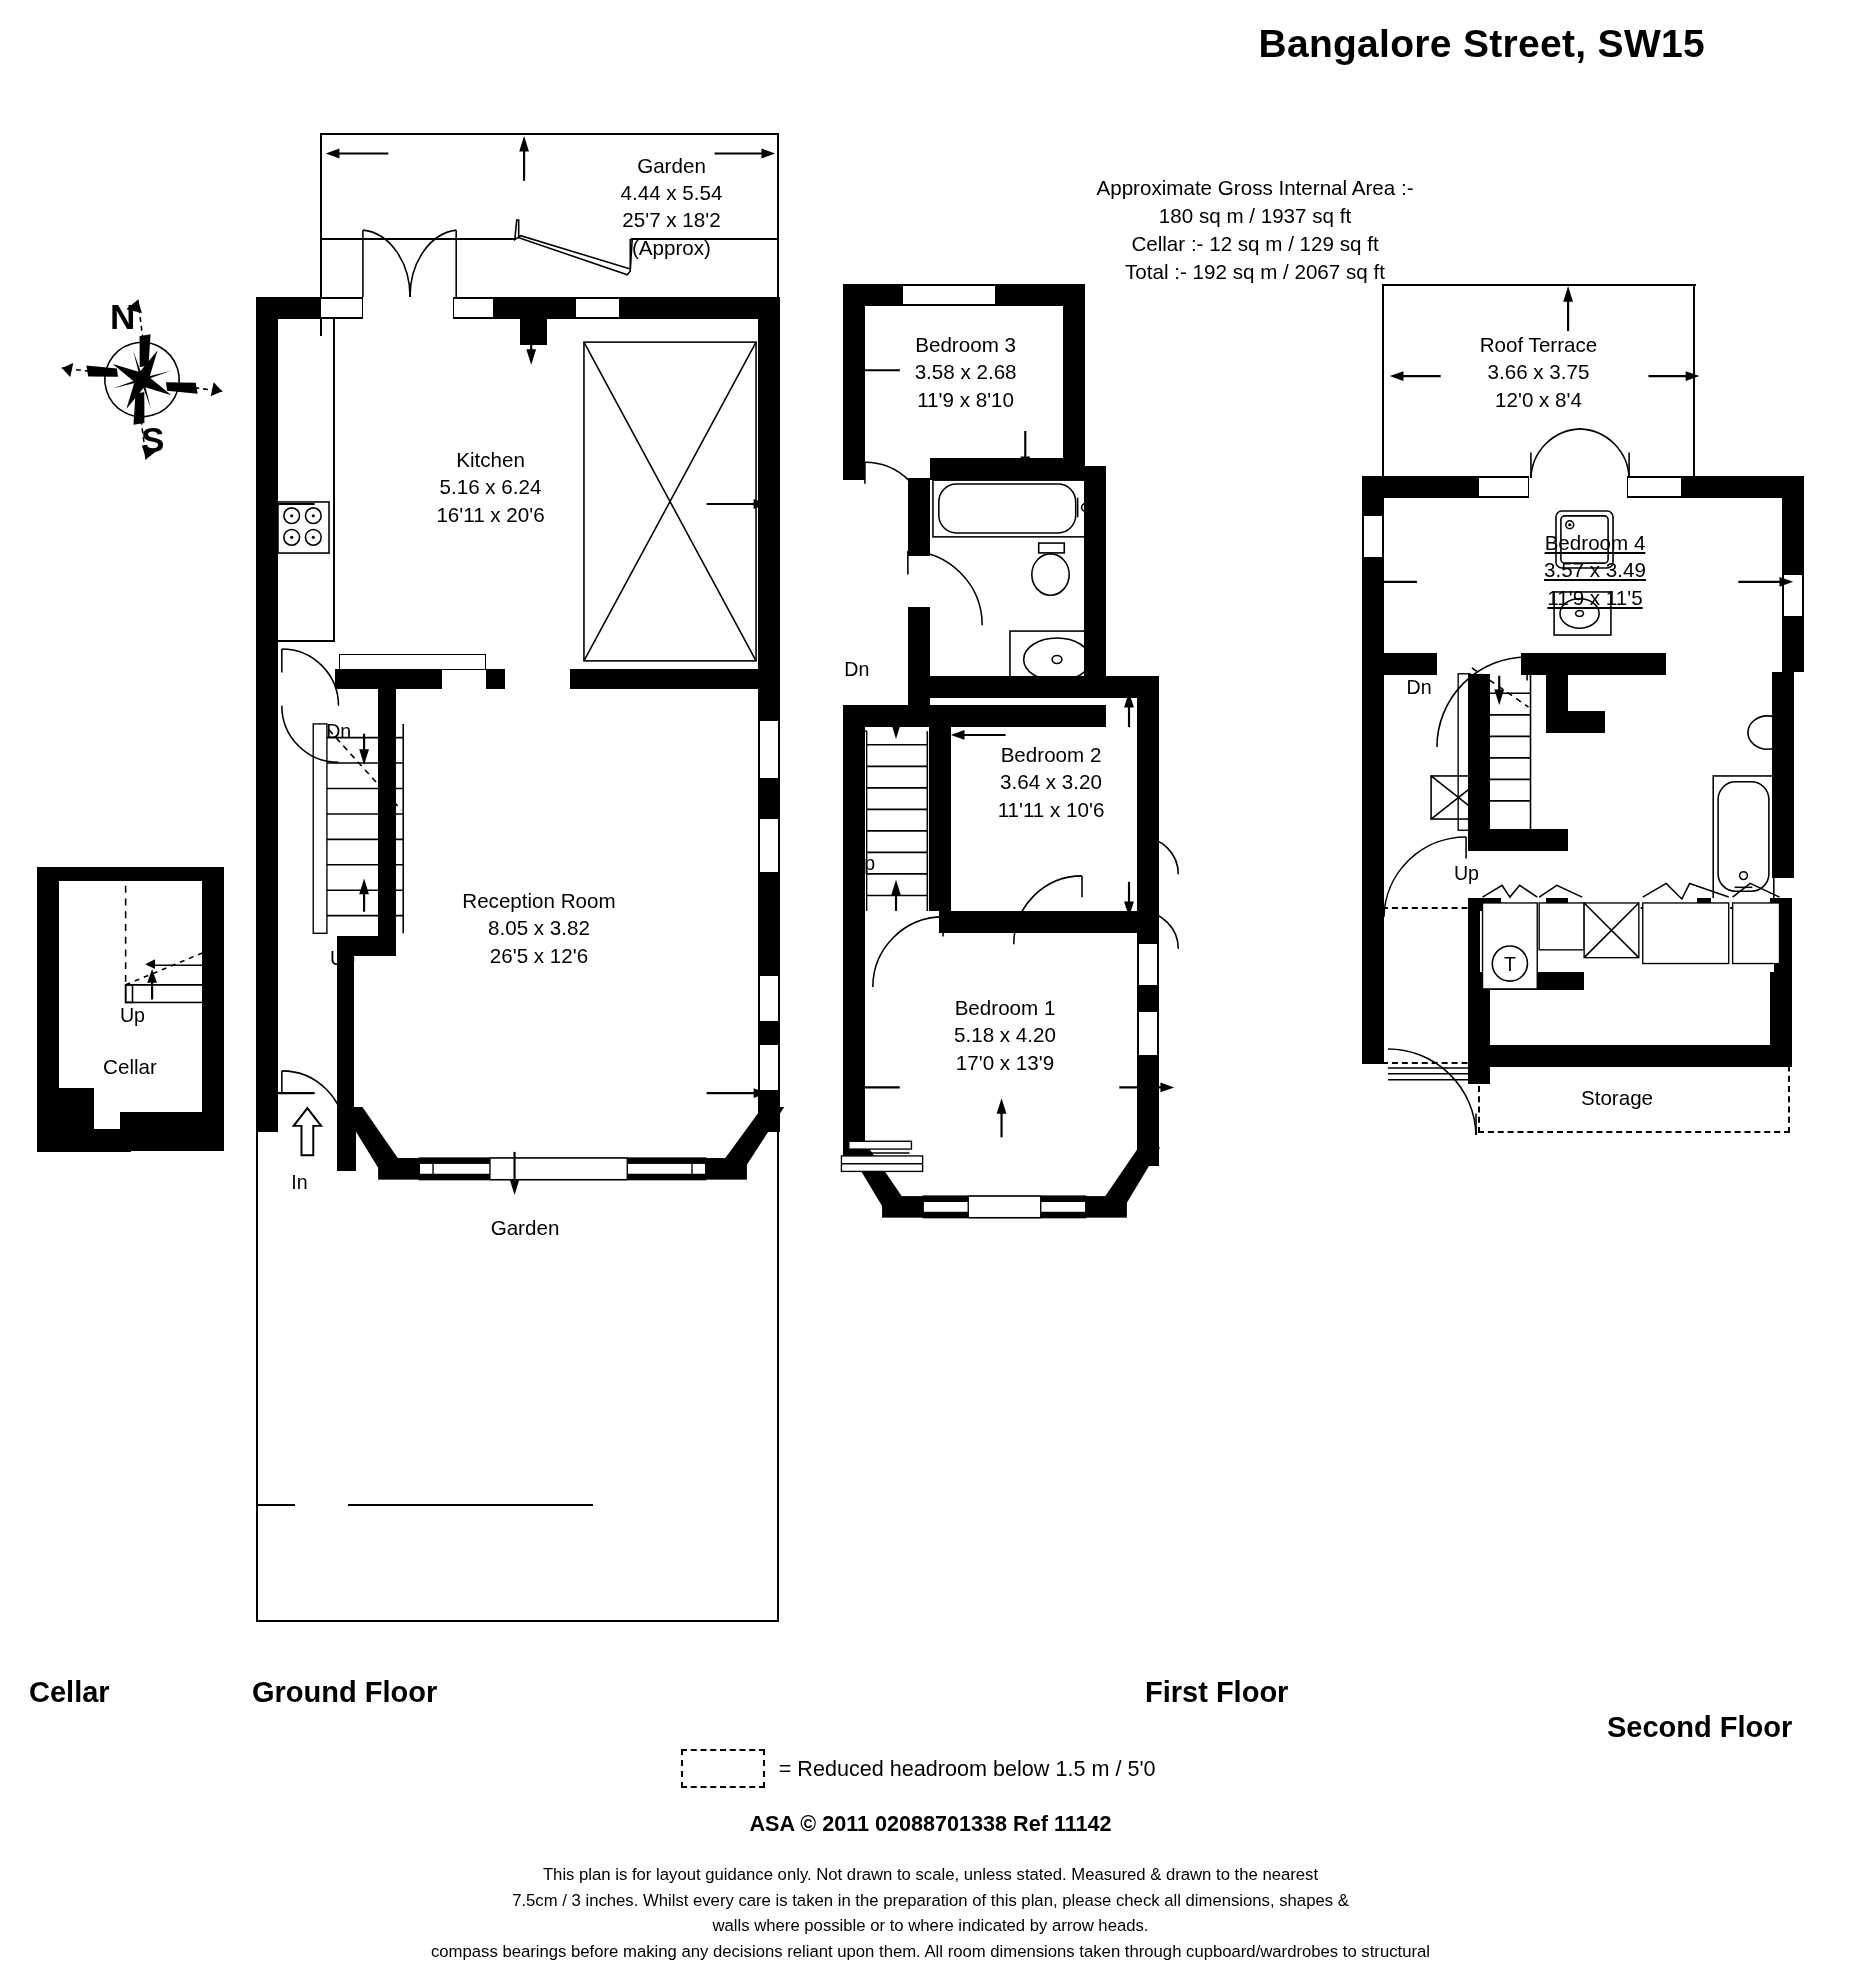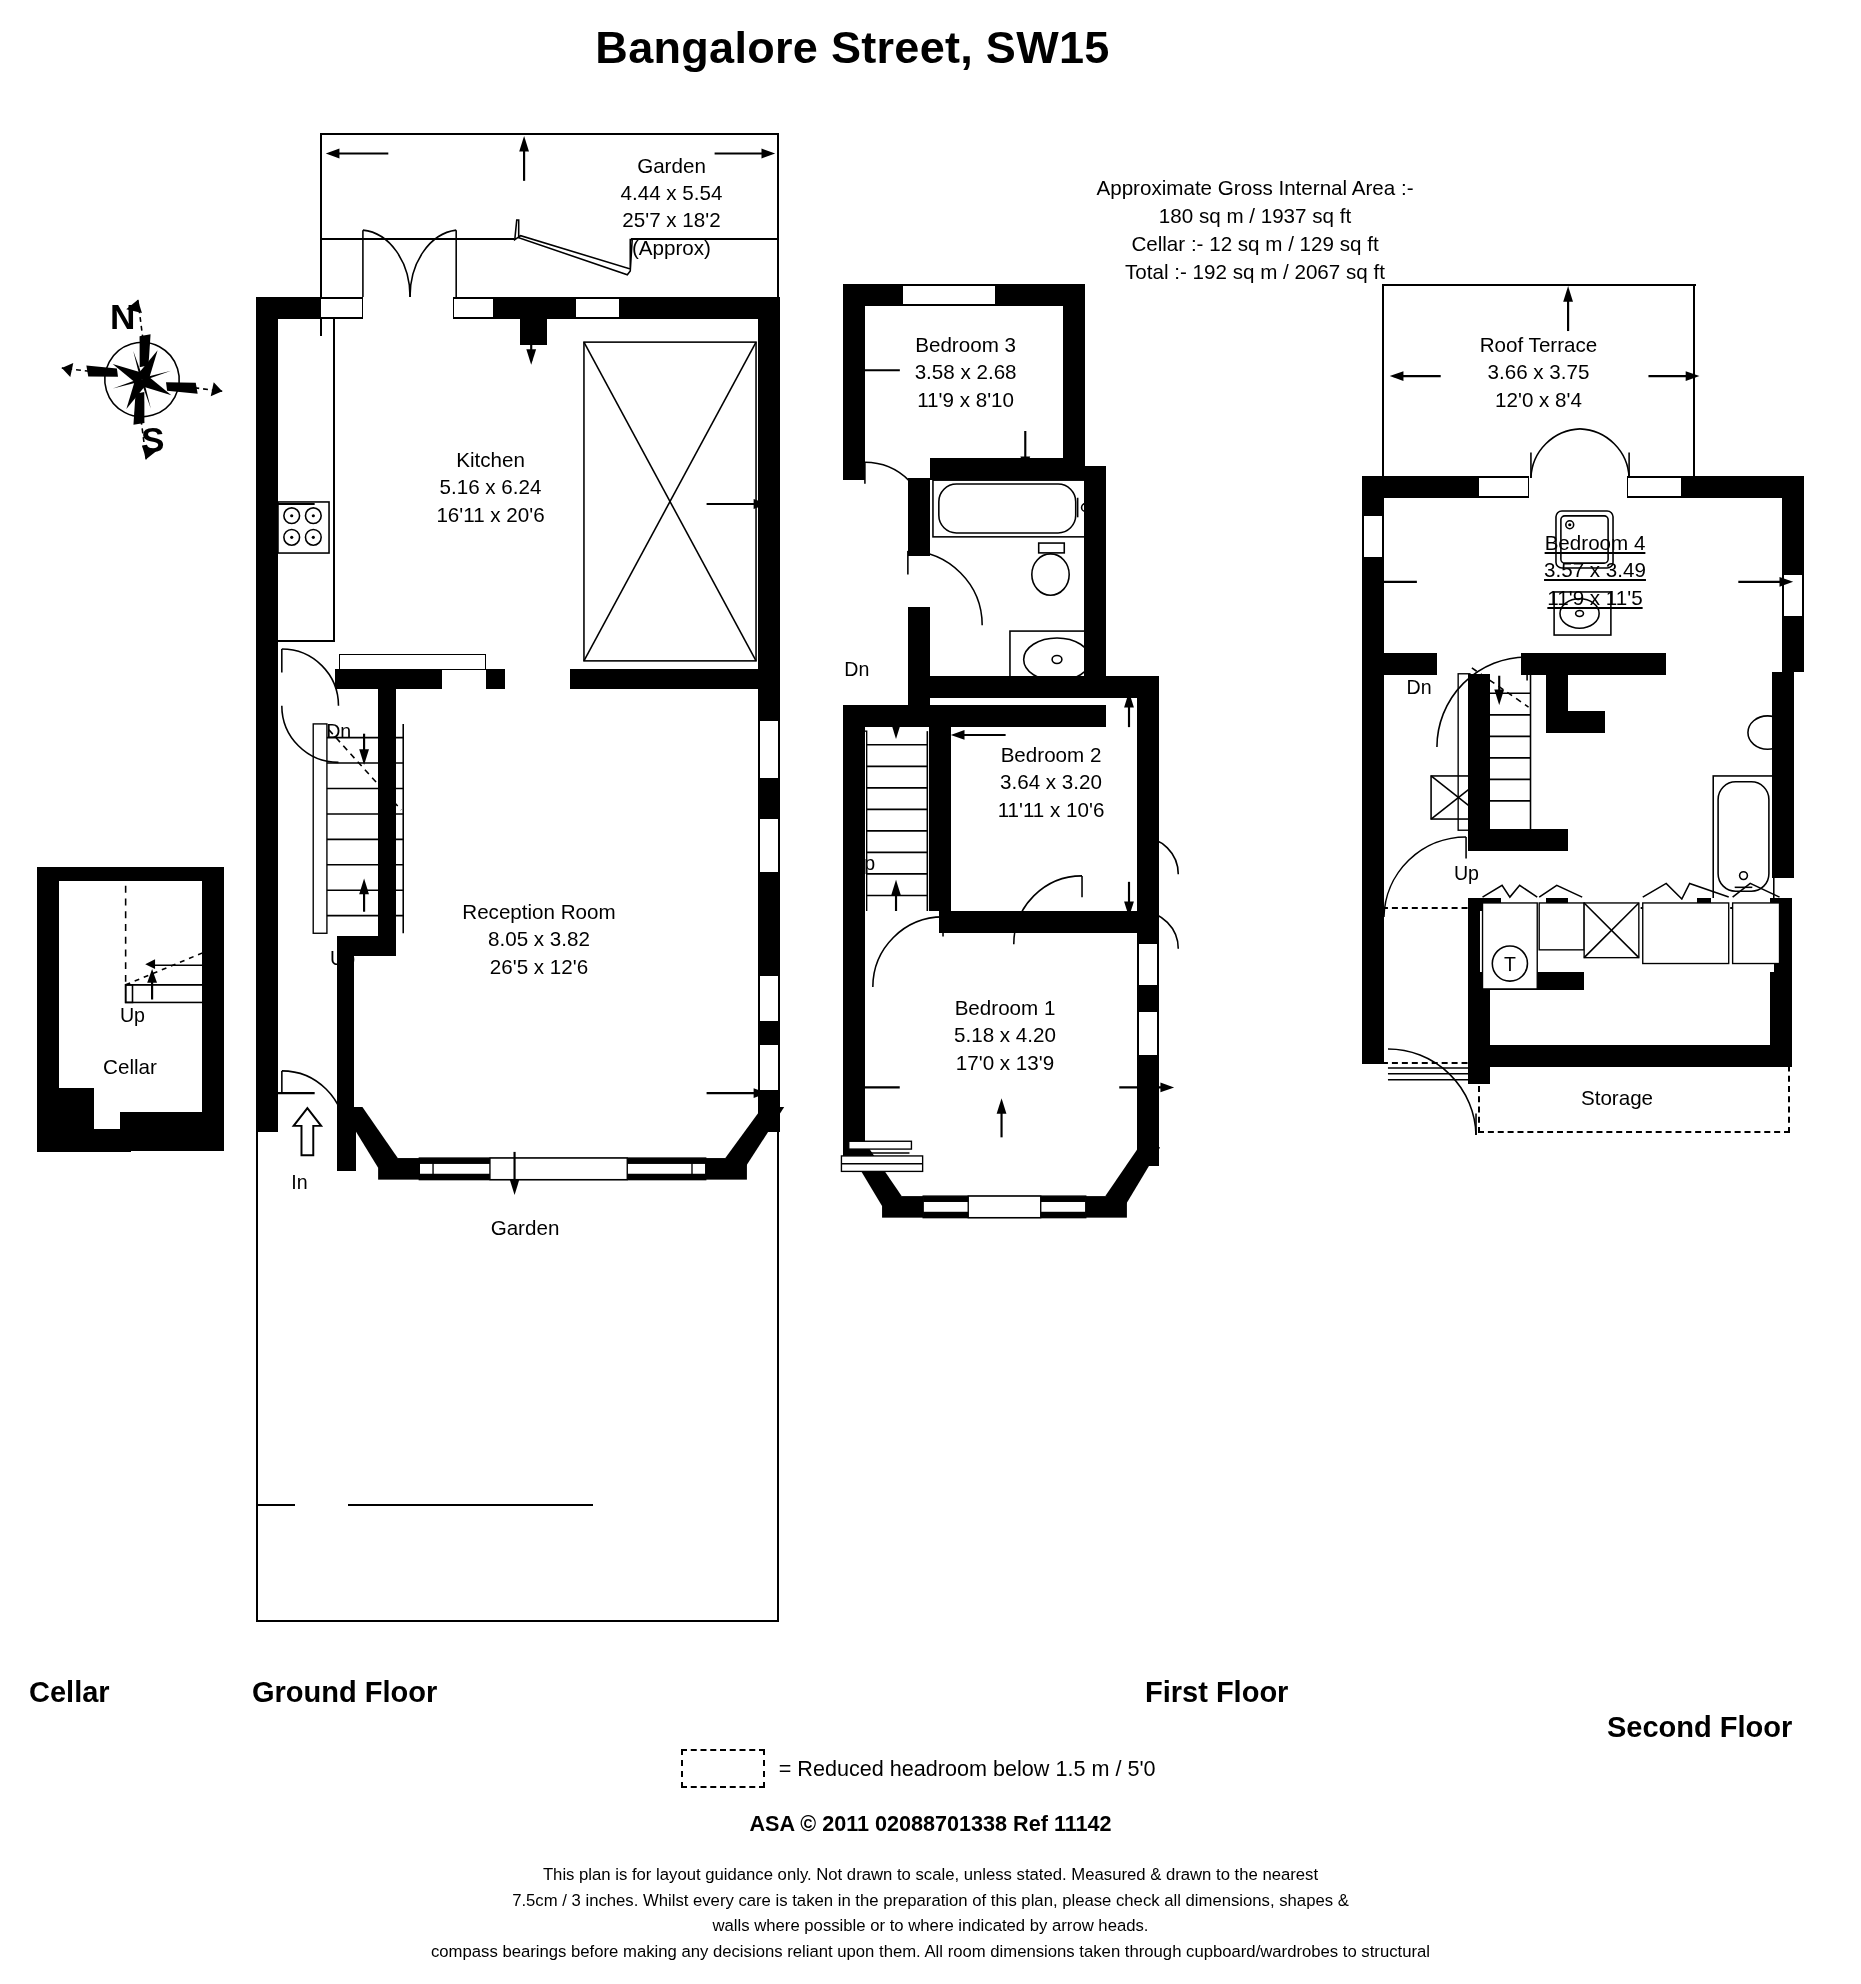--- a/index.html
+++ b/index.html
@@ -12,22 +12,22 @@
     position: relative;
     font-family: "Liberation Sans", sans-serif;
     color: #000000;
     overflow: hidden;
   }
   .page { position: absolute; inset: 0; }
 
   
   .title {
     position: absolute; left: 0; top: 21.6px; width: 1705px;
-    text-align: center;
-    font-size: 45px; font-weight: bold; letter-spacing: 0.3px;
+    text-align: right;
+    font-size: 39px; font-weight: bold; letter-spacing: 0.3px;
   }
 
   
   .area-block {
     position: absolute; left: 1049px; top: 174px; width: 412px;
     text-align: center; font-size: 20.6px; line-height: 28px;
   }
 
   
   .floor-caption {
@@ -274,21 +274,21 @@
       <line x1="96" y1="4" x2="96" y2="218" class="stroke"></line>
       <path d="M56,14 L56,40" class="arrowline"></path>
       <polygon points="56,46 61,30 51,30" class="fillblk"></polygon>
       <path d="M56,196 L56,170" class="arrowline"></path>
       <polygon points="56,162 61,178 51,178" class="fillblk"></polygon>
       <path d="M20,10 L94,92" class="stroke" stroke-dasharray="6 5"></path>
     </svg>
     <div class="slabel" style="left:-7.8px;top:588px;width:55px;">Dn</div>
     <div class="slabel" style="left:-3.9px;top:815px;width:55px;">Up</div>
 
-    <div class="rlabel" style="left:78px;top:755px;width:284px;margin-top:11px;">
+    <div class="rlabel" style="left:78px;top:755px;width:284px;">
       <div>Reception Room</div>
       <div>8.05 x 3.82</div>
       <div>26'5 x 12'6</div>
     </div>
 
     <div class="wall" style="left:17.6px;top:980px;width:19.6px;height:59px;transform:rotate(0deg);"></div>
     <svg style="left:13.7px;top:975px" width="461" height="108" viewBox="0 0 470 110">
       <polygon points="8,0 30,0 66,52 46,62" class="fillblk"></polygon>
       <polygon points="460,0 438,0 400,52 420,62" class="fillblk"></polygon>
       <rect x="46" y="52" width="42" height="22" class="fillblk"></rect>

